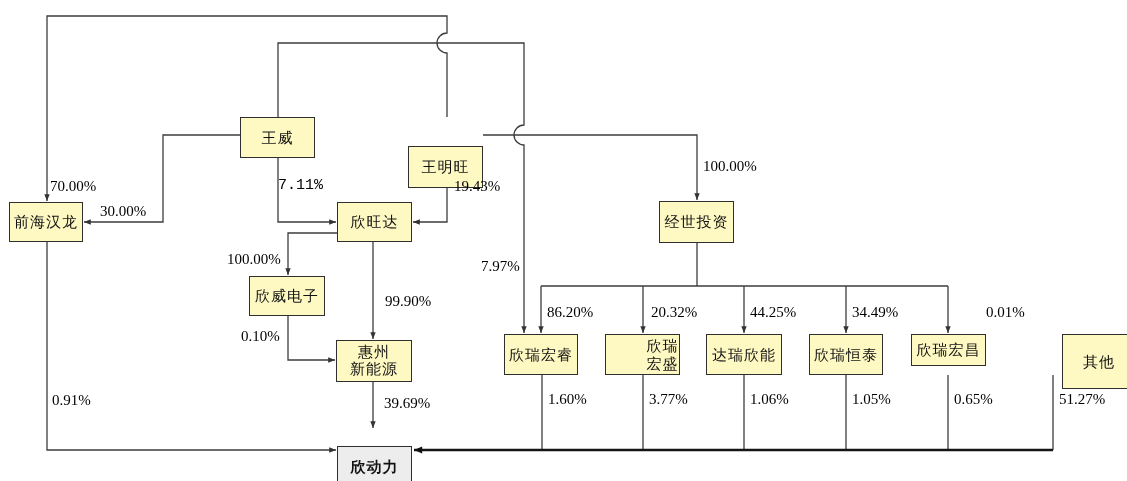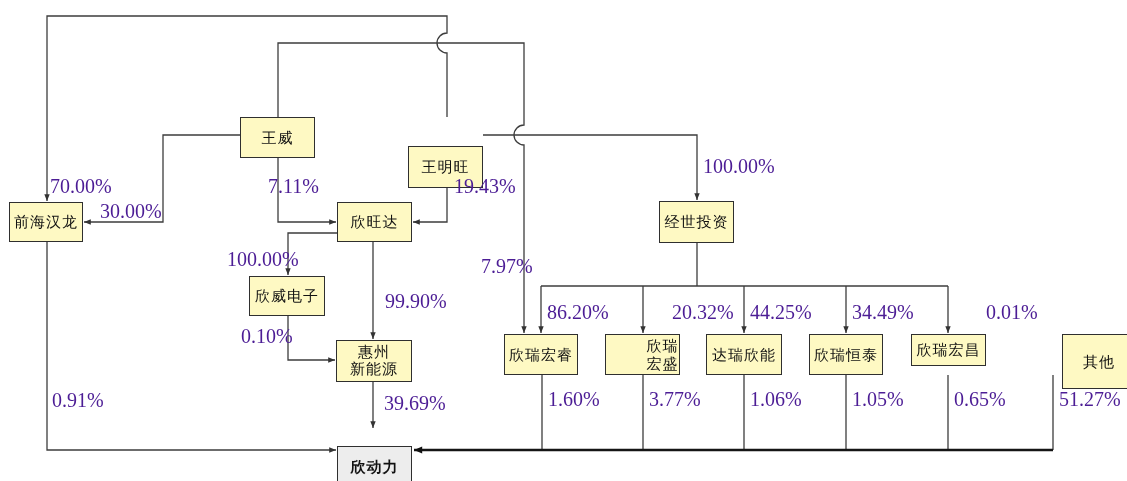--- a/index.html
+++ b/index.html
@@ -19,21 +19,21 @@
     display:flex;align-items:center;justify-content:center;
     flex-direction:column;
     font-size:15px;color:#111;
     line-height:18px;
     text-align:center;
     letter-spacing:1px;
   }
   .node.highlight{background:#ededed;font-weight:bold;margin-top:17px;}
   .pct{
     position:absolute;
-    font-size:20px;color:#4c1d95;
+    font-size:15px;color:#000000;
     line-height:16px;white-space:nowrap;
   }
 </style>
 </head>
 <body>
 
 <div class="stage">
 
   <svg class="lines" width="1127" height="481" viewBox="0 0 1127 481">
     <defs>
@@ -127,31 +127,31 @@
   </div>
   <div class="node" style="left:1062px;top:334px;width:74px;height:55px;">
     <span>其他</span>
   </div>
   <div class="node highlight" style="left:337px;top:429px;width:75px;height:41px;">
     <span>欣动力</span>
   </div>
 
   <div class="pct" style="left:50px;top:178px;">70.00%</div>
   <div class="pct" style="left:100px;top:203px;">30.00%</div>
-  <div class="pct" style="left:268px;top:178px;">7.11%</div>
+  <div class="pct" style="left:278px;top:178px;font-family:Liberation Mono, monospace;">7.11%</div>
   <div class="pct" style="left:454px;top:178px;">19.43%</div>
   <div class="pct" style="left:703px;top:158px;">100.00%</div>
   <div class="pct" style="left:481px;top:258px;">7.97%</div>
   <div class="pct" style="left:227px;top:251px;">100.00%</div>
   <div class="pct" style="left:385px;top:293px;">99.90%</div>
   <div class="pct" style="left:241px;top:328px;">0.10%</div>
   <div class="pct" style="left:384px;top:395px;">39.69%</div>
   <div class="pct" style="left:52px;top:392px;">0.91%</div>
   <div class="pct" style="left:547px;top:304px;">86.20%</div>
-  <div class="pct" style="left:672px;top:304px;">20.32%</div>
+  <div class="pct" style="left:651px;top:304px;">20.32%</div>
   <div class="pct" style="left:750px;top:304px;">44.25%</div>
   <div class="pct" style="left:852px;top:304px;">34.49%</div>
   <div class="pct" style="left:954px;top:304px;margin-left:32px;">0.01%</div>
   <div class="pct" style="left:548px;top:391px;">1.60%</div>
   <div class="pct" style="left:649px;top:391px;">3.77%</div>
   <div class="pct" style="left:750px;top:391px;">1.06%</div>
   <div class="pct" style="left:852px;top:391px;">1.05%</div>
   <div class="pct" style="left:954px;top:391px;">0.65%</div>
   <div class="pct" style="left:1059px;top:391px;">51.27%</div>
 

